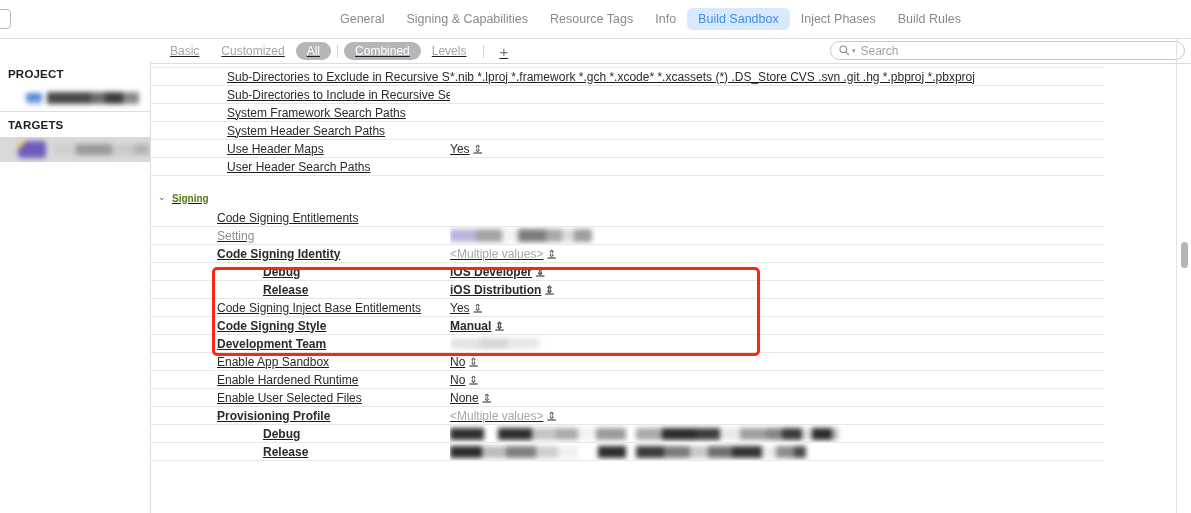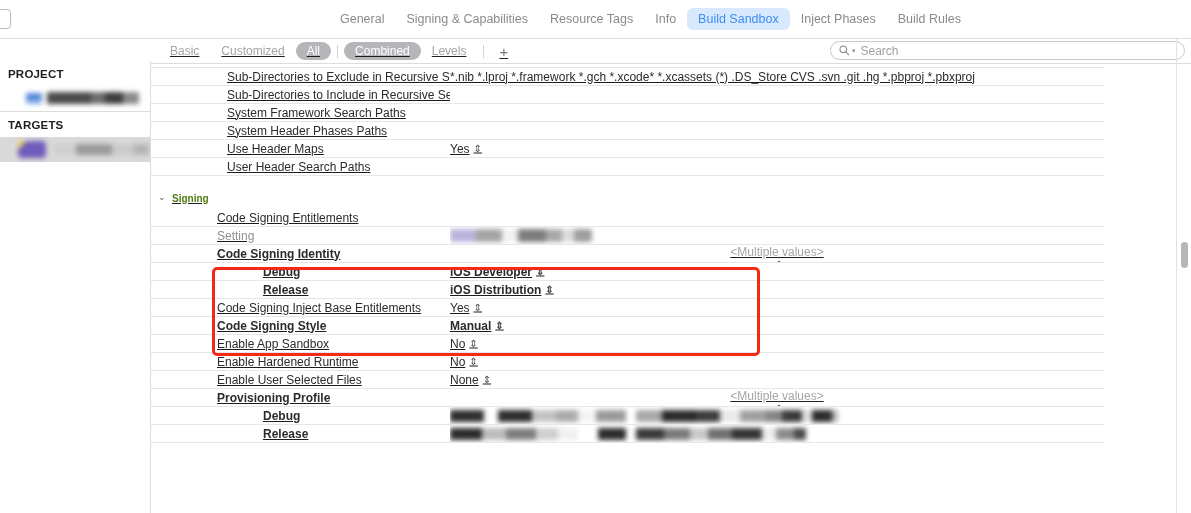--- a/index.html
+++ b/index.html
@@ -270,21 +270,21 @@
     font-size: 12px;
     color: #2b2b2e;
     white-space: nowrap;
     overflow: hidden;
     position: relative;
     height: 100%;
     display: flex;
     align-items: center;
   }
   .cell-value.bold { font-weight: bold; }
-  .cell-value.multi { color: #a6a6aa; flex-direction: column; }
+  .cell-value.multi { color: #a6a6aa; }
 
   .stepper {
     display: inline-block;
     margin-left: 4px;
     font-size: 10px;
     color: #4a4a4d;
     transform: translateY(-0.5px);
   }
 
   .disclosure {
@@ -429,21 +429,21 @@
         </div>
         <div class="row">
           <div class="cell-name">Sub-Directories to Include in Recursive Searches</div>
           <div class="cell-value"></div>
         </div>
         <div class="row">
           <div class="cell-name">System Framework Search Paths</div>
           <div class="cell-value"></div>
         </div>
         <div class="row">
-          <div class="cell-name">System Header Phases Paths</div>
+          <div class="cell-name">System Header Search Paths</div>
           <div class="cell-value"></div>
         </div>
         <div class="row">
           <div class="cell-name">Use Header Maps</div>
           <div class="cell-value">
             <span>Yes</span>
             <span class="stepper">⇕</span>
           </div>
         </div>
         <div class="row">
@@ -500,20 +500,26 @@
           </div>
         </div>
         <div class="row">
           <div class="cell-name indent1 bold">Code Signing Style</div>
           <div class="cell-value bold">
             <span>Manual</span>
             <span class="stepper">⇕</span>
           </div>
         </div>
 
+        <div class="row">
+          <div class="cell-name indent1 bold">Development Team</div>
+          <div class="cell-value">
+            <span class="vblur v-team"></span>
+          </div>
+        </div>
 
         <div class="row">
           <div class="cell-name indent1">Enable App Sandbox</div>
           <div class="cell-value">
             <span>No</span>
             <span class="stepper">⇕</span>
           </div>
         </div>
         <div class="row">
           <div class="cell-name indent1">Enable Hardened Runtime</div>

